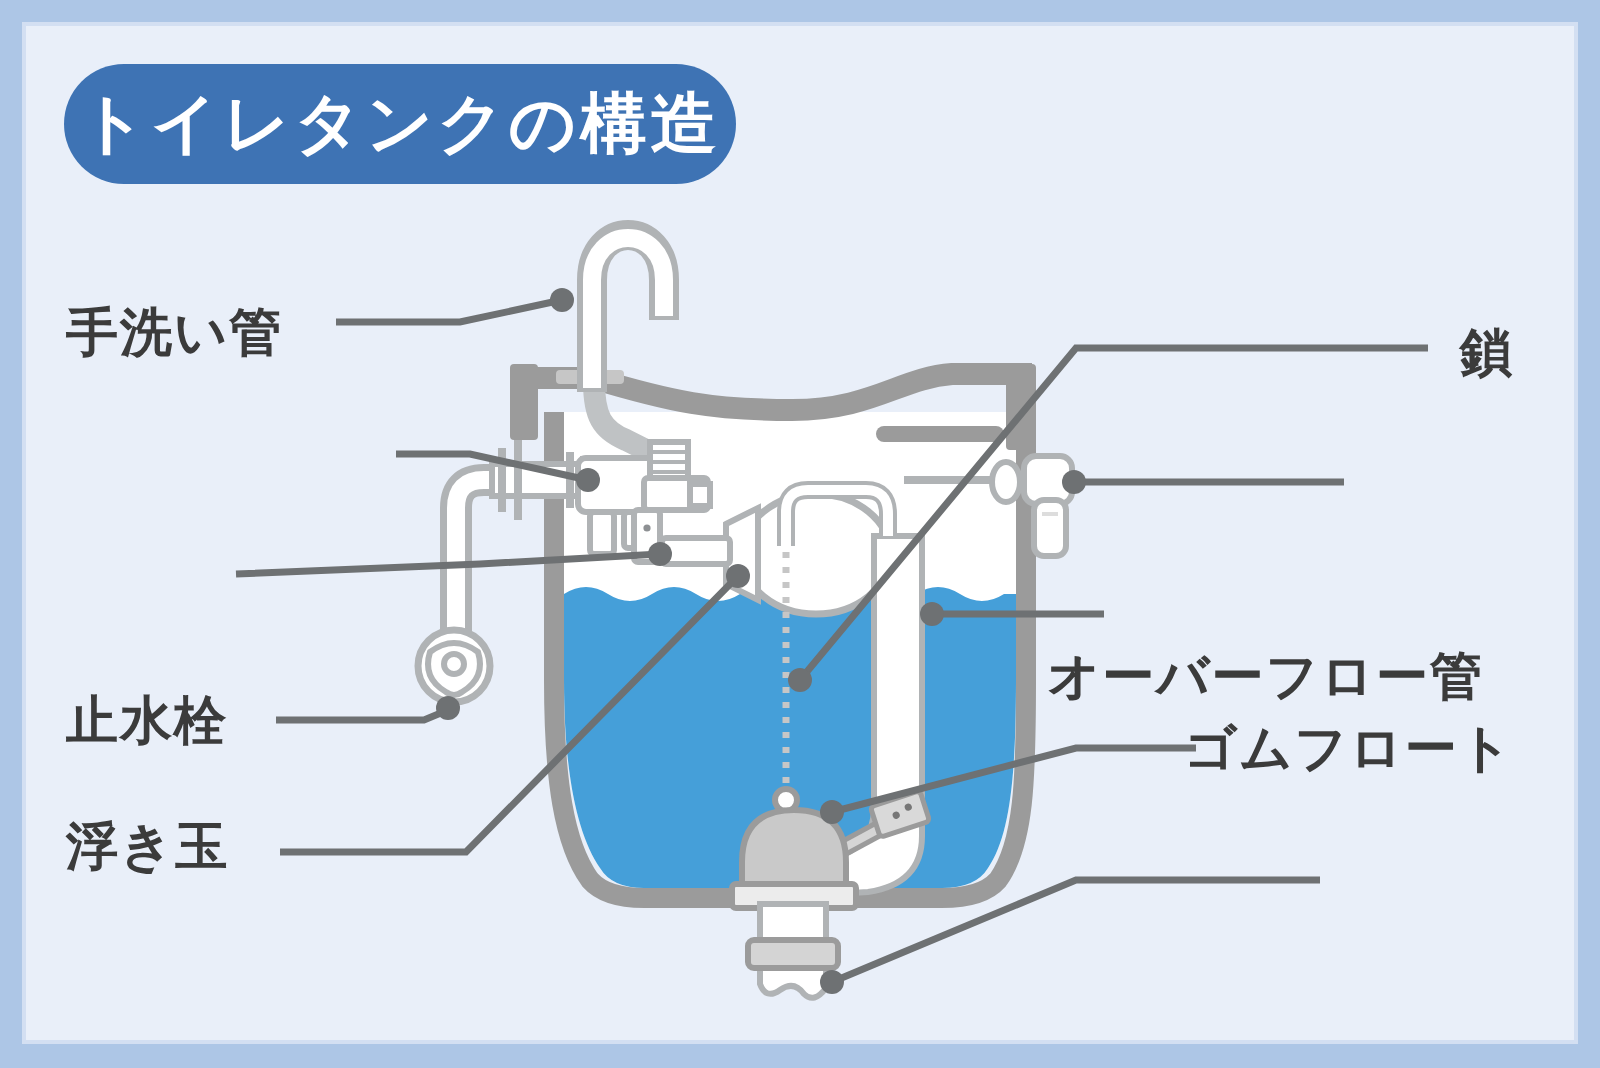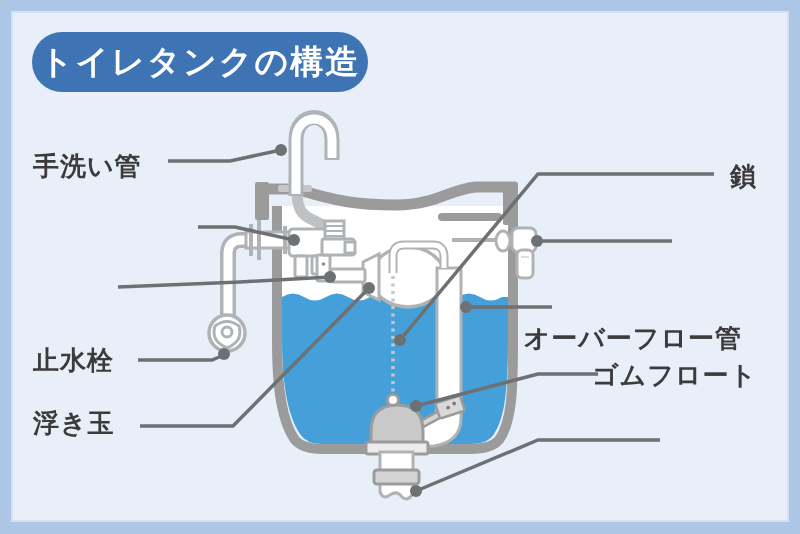--- a/index.html
+++ b/index.html
@@ -163,14 +163,14 @@
   <div class="title-badge">
     <span>トイレタンクの構造</span>
   </div>
 
   <div class="label" style="left:33px;top:151px;">手洗い管</div>
   <div class="label" style="left:33px;top:345px;">止水栓</div>
   <div class="label" style="left:33px;top:408px;">浮き玉</div>
 
   <div class="label right" style="right:43px;top:161px;">鎖</div>
   <div class="label right" style="right:58px;top:293px;margin-top:30px;">オーバーフロー管</div>
-  <div class="label right" style="right:43px;top:360px;">ゴムフロート</div>
+  <div class="label right" style="right:43px;top:360px;font-family:Liberation Serif, serif;">ゴムフロート</div>
 </div>
 
 </body></html>

